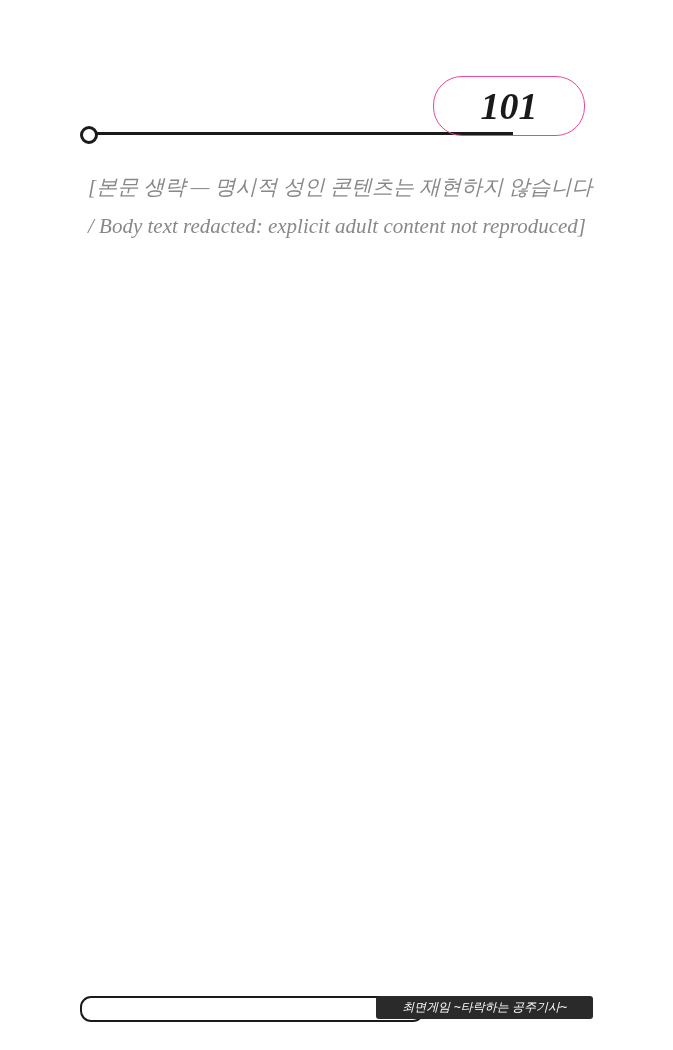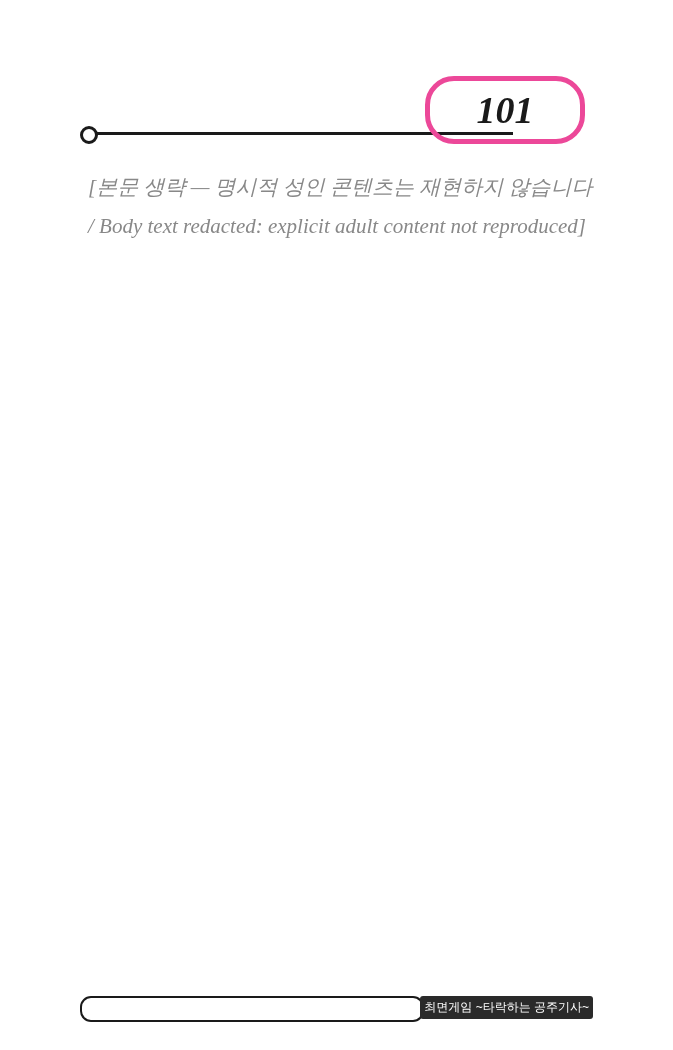--- a/index.html
+++ b/index.html
@@ -2,31 +2,31 @@
 <html><head>
 <meta charset="utf-8">
 <style>
   body { margin:0; width:673px; height:1050px; background:#ffffff;
          font-family:"Liberation Serif", serif; color:#1a1a1a; }
   .page { position:relative; width:673px; height:1050px; }
   .rule { position:absolute; top:132px; left:88px; right:160px; border-top:3px solid #1a1a1a; }
   .rule-dot { position:absolute; top:126px; left:80px; width:12px; height:12px;
               border:3px solid #1a1a1a; border-radius:50%; background:#fff; }
   .page-num { position:absolute; top:76px; right:88px; width:150px; height:58px;
-              border:5px solid #ec4899; border-radius:29px; display:flex;
+              border:1px solid #ec4899; border-radius:29px; display:flex;
               align-items:center; justify-content:center; font-size:38px;
               font-style:italic; font-weight:bold; }
   .bodytext { position:absolute; top:160px; left:88px; right:80px; bottom:100px;
               font-size:21px; line-height:1.85; color:#888; font-style:italic;margin-top:8px; }
   .footer { position:absolute; bottom:28px; left:80px; right:80px; height:26px; }
   .footer-box { position:absolute; left:0; width:340px; height:22px;
                 border:2px solid #1a1a1a; border-radius:11px; }
   .footer-badge { position:absolute; right:0; top:0; background:#2a2a2a; color:#fff;
-                  font-size:12px; padding:3px 4px; border-radius:3px;
-                  font-family:"Liberation Sans", sans-serif; }
+                  font-size:12px; padding:3px 26px; border-radius:3px;
+                  font-family:"Liberation Sans", sans-serif;font-style:italic; }
 </style>
 </head>
 <body>
 
 <div class="page">
   <div class="rule"></div>
   <div class="rule-dot"></div>
   <div class="page-num">
     <span>101</span>
   </div>

